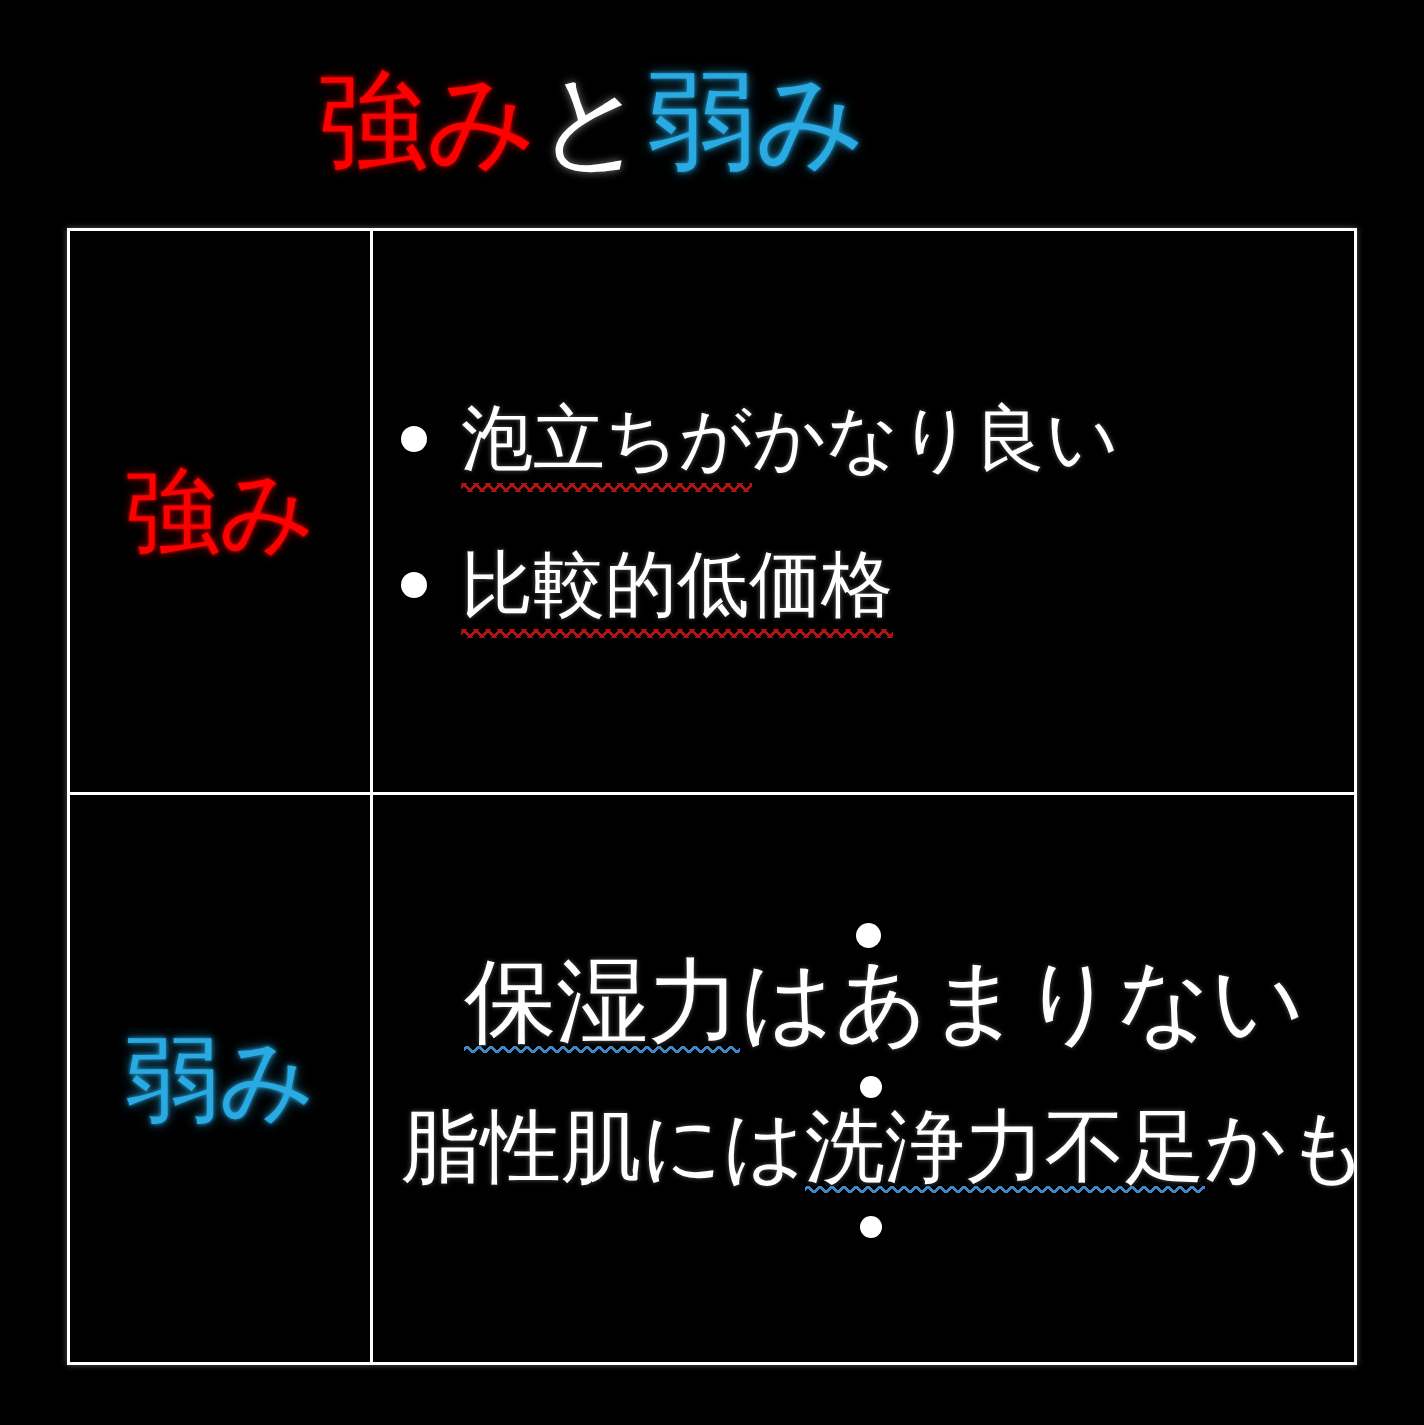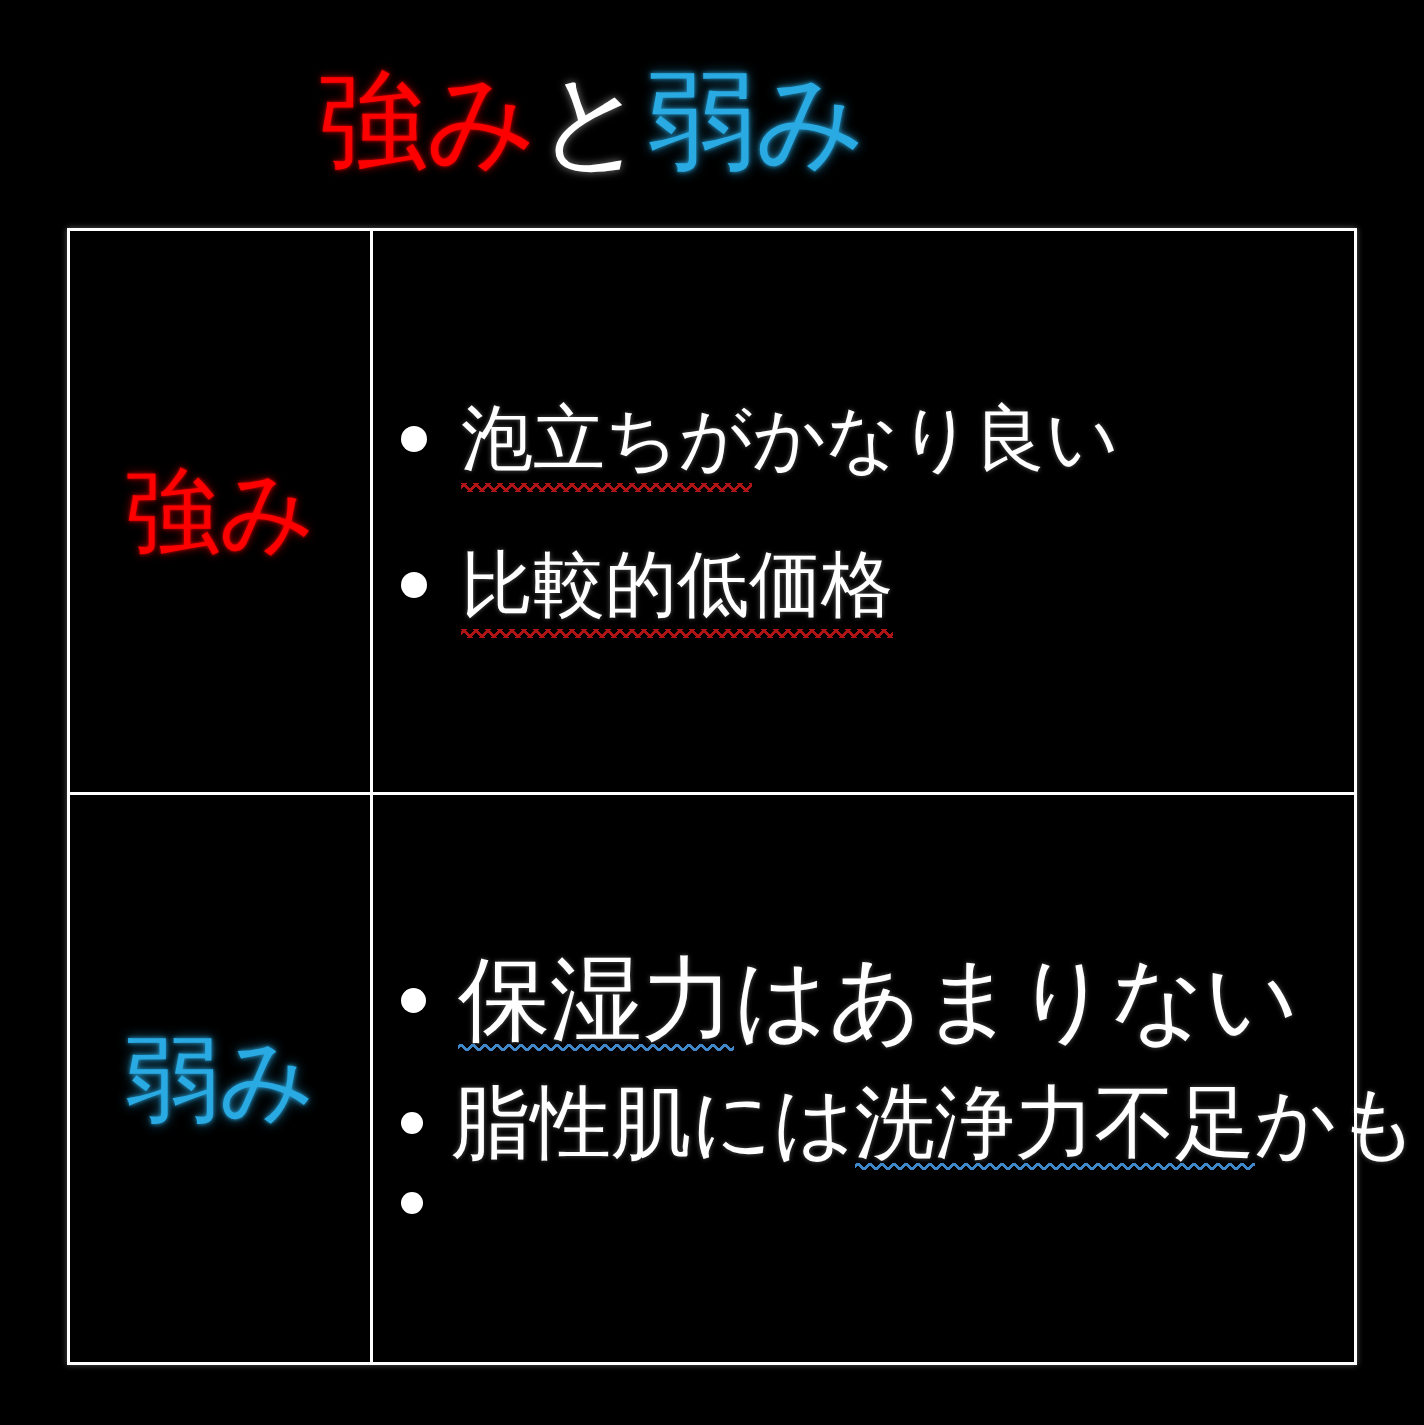--- a/index.html
+++ b/index.html
@@ -126,21 +126,21 @@
     color: #ffffff;
     text-shadow: 0 0 5px rgba(255,255,255,0.35);
   }
 
   
   #row-strength .bullet-row { margin: 17px 0; }
   #row-strength .bullet-dot { width: 26px; height: 26px; margin-right: 34px; }
   #row-strength .bullet-text { font-size: 72px; line-height: 112px; }
 
   
-  #row-weakness .bullet-row { margin: 10px 0; }
+  #row-weakness .bullet-row { margin: 10px 0; flex-direction: column; }
   #row-weakness .bullet-dot { width: 22px; height: 22px; margin-right: 28px; }
   #row-weakness .bullet-text { font-size: 80px; line-height: 98px; }
   #row-weakness .bullet-row.b-large .bullet-dot { width: 25px; height: 25px; margin-right: 32px; }
   #row-weakness .bullet-row.b-large .bullet-text { font-size: 92px; line-height: 108px; }
 
   
   .sq {
     position: relative;
     display: inline-block;
   }

